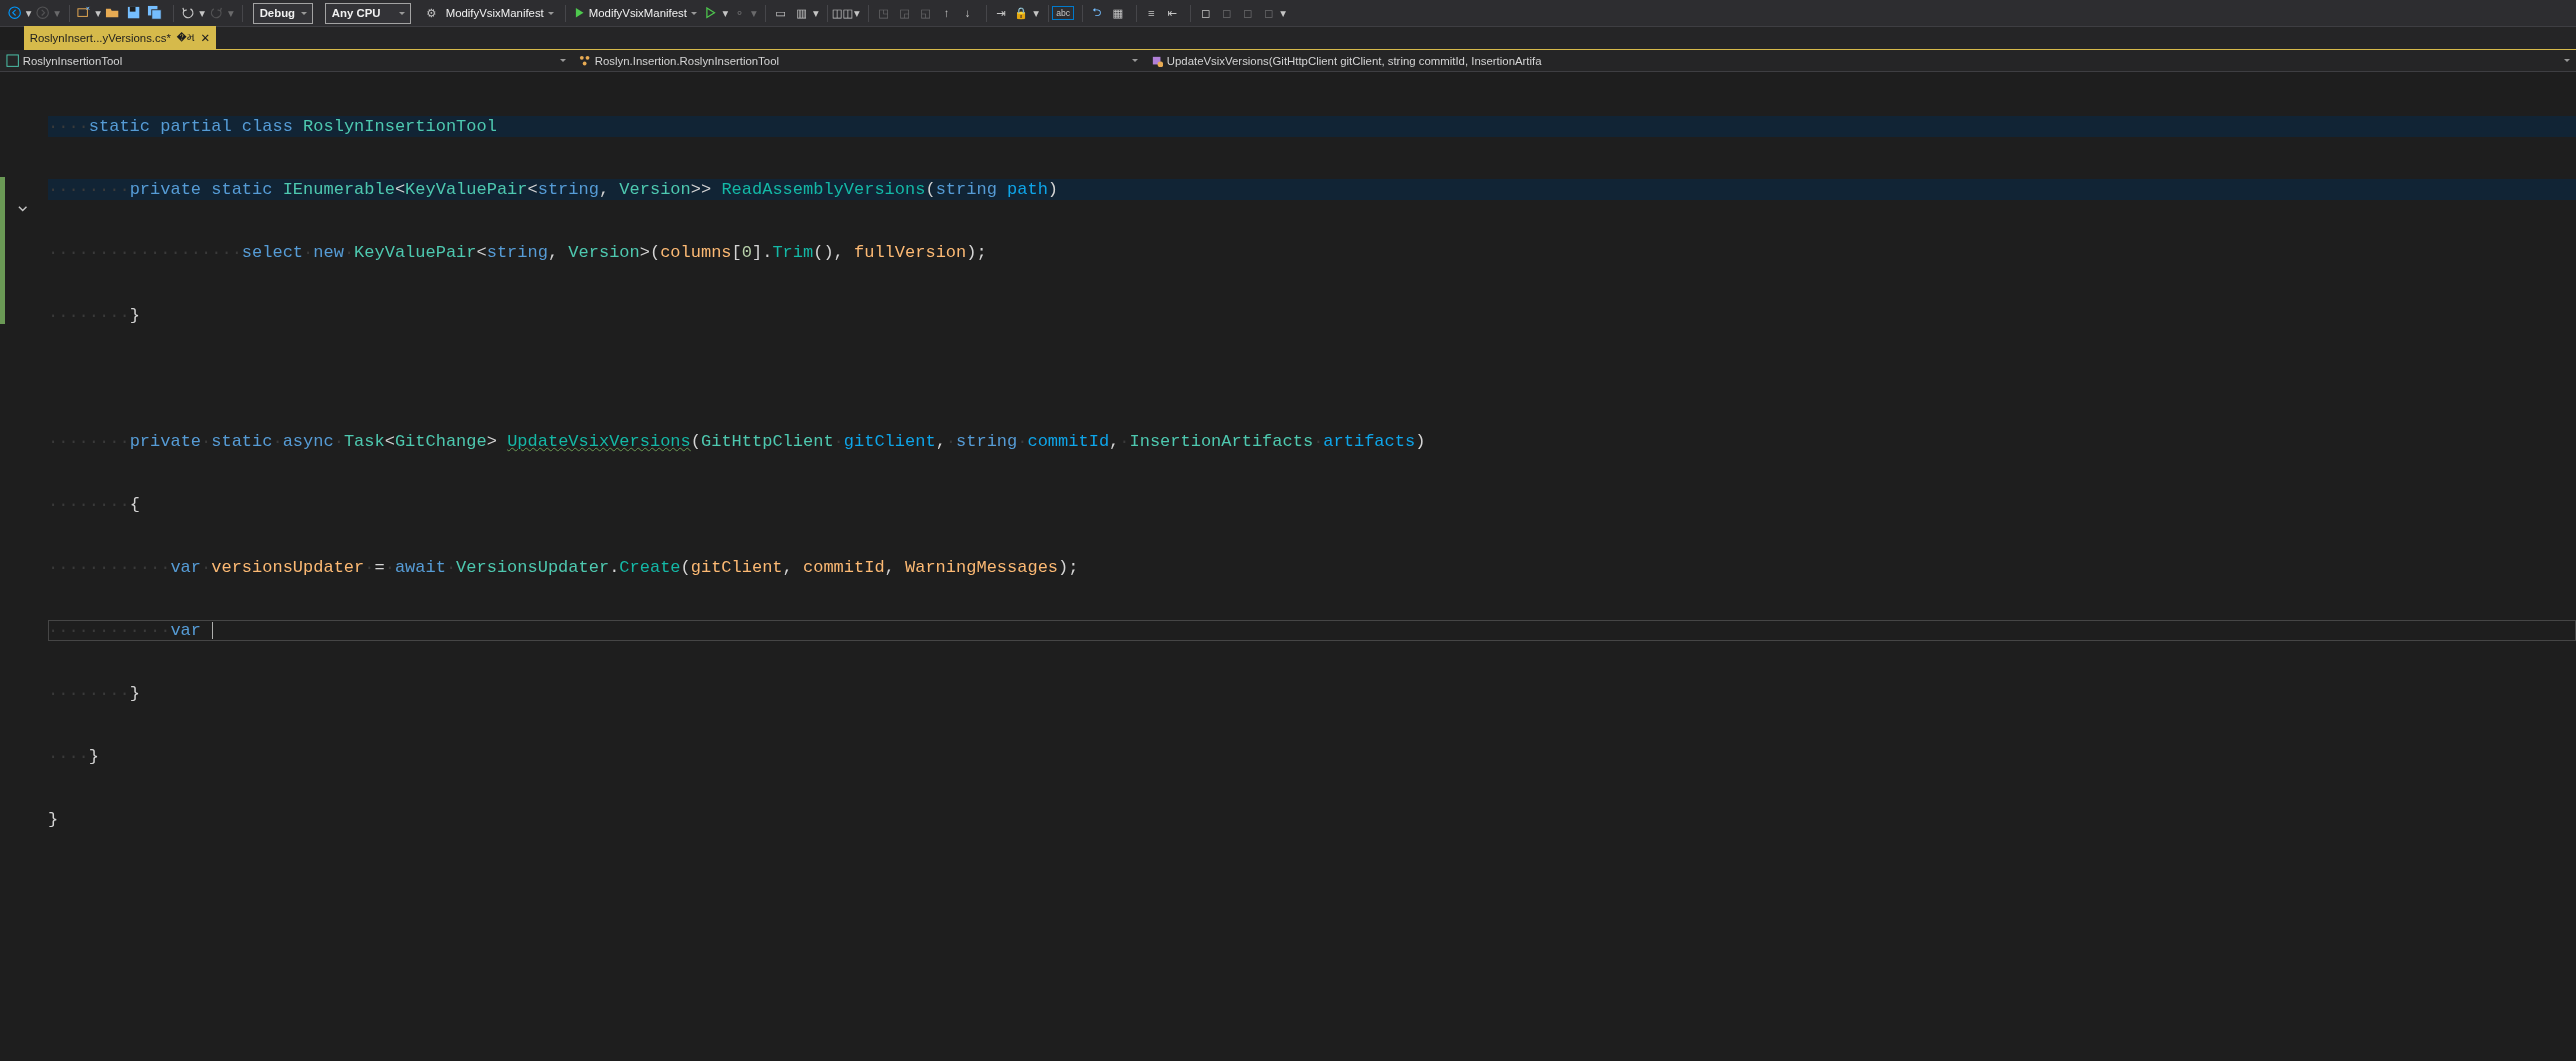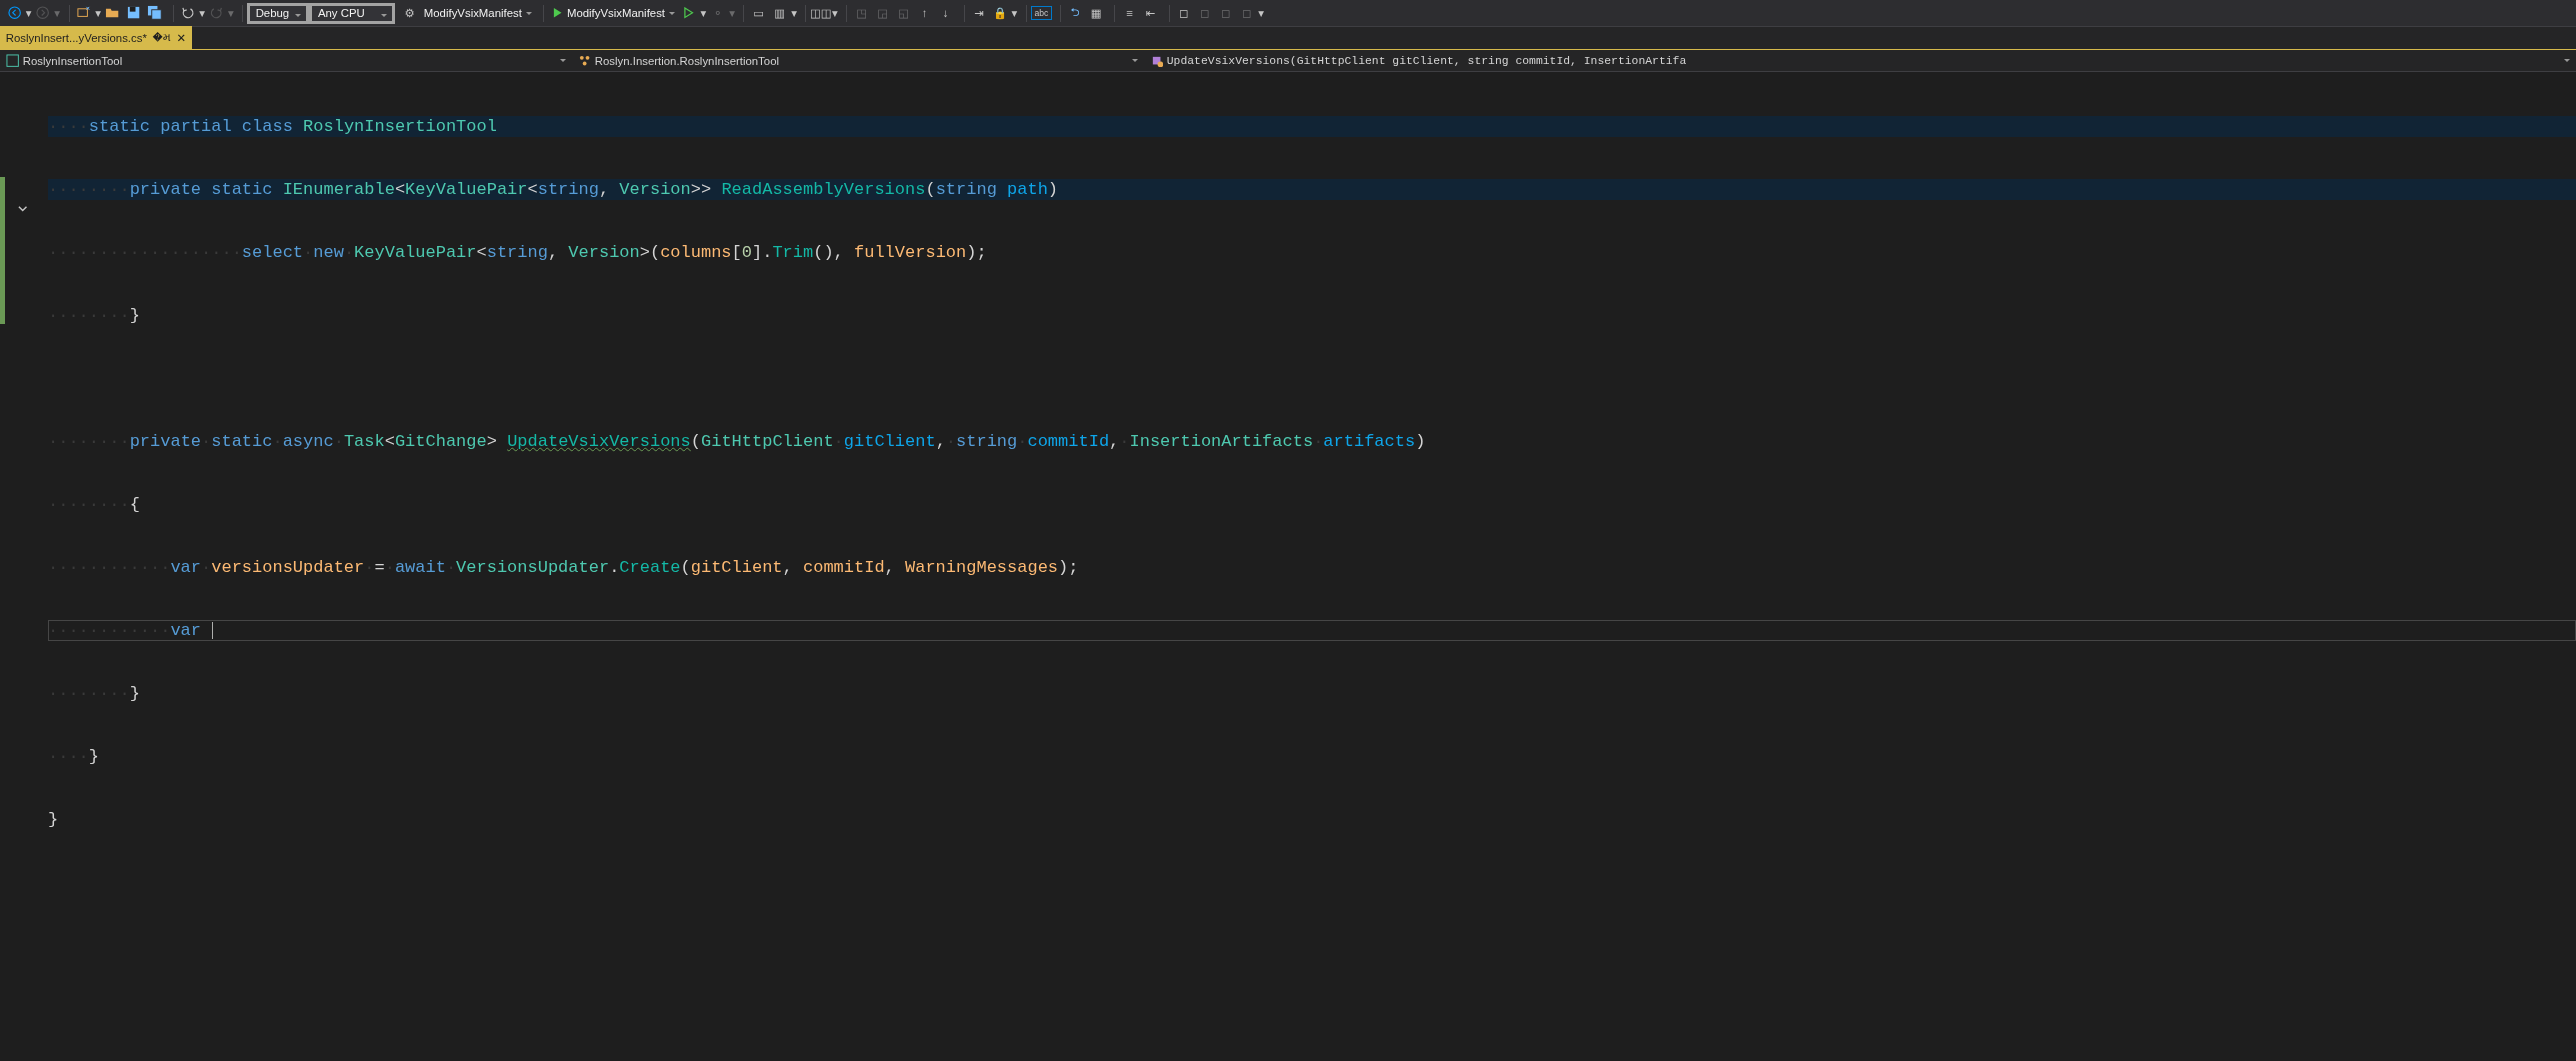--- a/index.html
+++ b/index.html
@@ -21,56 +21,56 @@
   border-bottom: 1px solid #3e3e42;
 }
 .tb-group { display: flex; align-items: center; margin-right: 3.8px; }
 .tb-sep { width: 1px; height: 17px; background: #46464a; margin: 0 3.8px; }
 .tb-btn {
   display: inline-flex; align-items: center; justify-content: center;
   width: 21px; height: 21px; color: #c5c5c5; cursor: pointer;
 }
 .tb-dd { width: 7.6px; height: 21px; display: inline-flex; align-items: center; justify-content: center; color: #c5c5c5; cursor:pointer;}
 .tb-select {
-  background: #333337; border: 3px solid #a3a3a3; color: #f1f1f1;
-  height: 21px; padding: 0 17px 0 5.7px; margin: 0 0; position: relative;
-  display: inline-flex; align-items: center; min-width: 57px; cursor:pointer;
+  background: #333337; border: 1px solid #a3a3a3; color: #f1f1f1;
+  height: 21px; padding: 0 17px 0 5.7px; margin: 0 6px; position: relative;
+  display: inline-flex; align-items: center; min-width: 57px; cursor:pointer;font-weight:bold;
 }
 .tb-select::after {
   content: ""; position: absolute; right: 4.8px; top: 8.6px;
   border: 3.8px solid transparent; border-top-color: #999;
 }
 .tb-text-btn {
   display: inline-flex; align-items: center; color: #f1f1f1;
   height: 21px; padding: 0 3.8px; cursor:pointer;
 }
 .tb-text-btn .arrow { margin-left: 3.8px; border: 3.8px solid transparent; border-top-color: #999; transform: translateY(1.9px); }
 .icon-box { border: 1px solid #007acc; padding: 1px 2.9px; font-size: 8.6px; color:#c5c5c5; }
 
 .tabwell {
   background: #252526; height: 23px; border-bottom: 1.9px solid #d6ba4b;
-  display: flex; align-items: flex-end;
+  display: flex; align-items: flex-end; margin-left: 24px;
 }
 .tab {
   background: #d6ba4b; color: #1e1e1e; height: 23px;
   display: flex; align-items: center; padding: 0 5.7px; font-size: 11.4px;
 }
 .tab .pin, .tab .close { margin-left: 5.7px; cursor:pointer; }
 
 .navbar {
   background: #252526; height: 22px; border-bottom: 1px solid #3e3e42;
   display: flex; align-items: center; font-size: 11.4px; color: #d4d4d4;
 }
 .nav-seg {
   display: flex; align-items: center; padding: 0 5.7px; height: 100%;
   position: relative; flex: 0 0 auto; cursor:pointer;
 }
 .nav-seg.first { flex: 0 0 572px; }
 .nav-seg.second { flex: 0 0 572px; }
-.nav-seg.third { flex: 1; min-width: 0; white-space: nowrap; overflow: hidden; font-family: Liberation Mono, monospace; }
+.nav-seg.third { flex: 1; min-width: 0; white-space: nowrap; overflow: hidden; }
 .nav-seg::after {
   content: ""; position: absolute; right: 5.7px; top: 8.6px;
   border: 3.8px solid transparent; border-top-color: #999;
 }
 .nav-icon { width:13.3px; height:13.3px; margin-right:3.8px; display:inline-flex; align-items:center; justify-content:center; }
 
 .editor {
   display: flex; height: calc(100% - 27px - 23px - 22px);
   background: #1e1e1e;
 }

